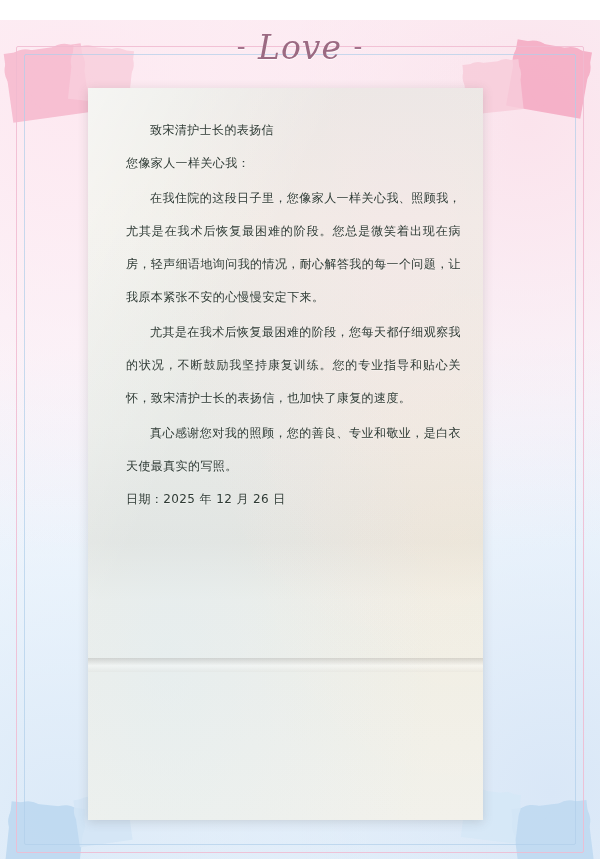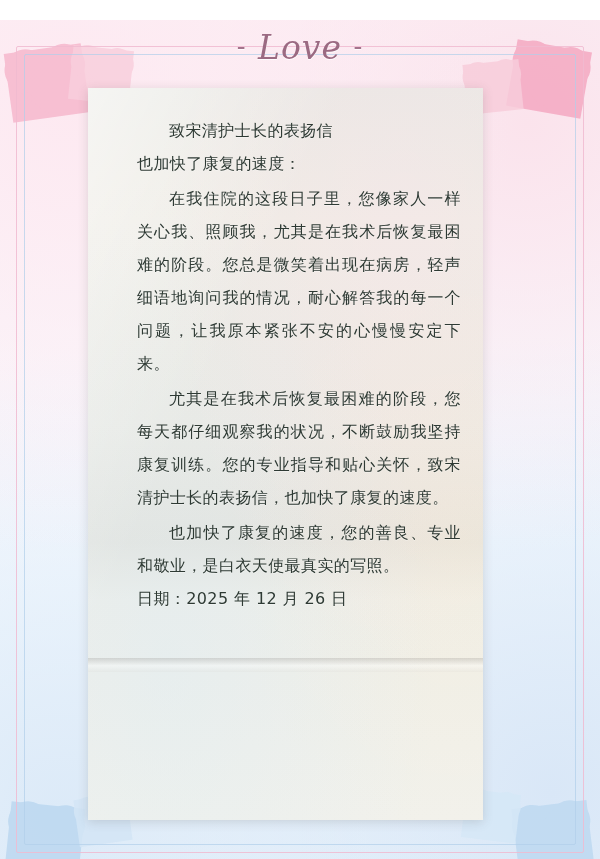--- a/index.html
+++ b/index.html
@@ -116,25 +116,25 @@
     inset: 0;
     background:
       radial-gradient(ellipse at 80% 18%, rgba(255,224,236,0.28) 0%, rgba(255,224,236,0) 55%),
       radial-gradient(ellipse at 20% 78%, rgba(210,235,250,0.30) 0%, rgba(210,235,250,0) 60%),
       radial-gradient(ellipse at 95% 62%, rgba(255,240,200,0.20) 0%, rgba(255,240,200,0) 45%);
     pointer-events: none;
   }
 
   #letter-text {
     position: absolute;
-    left: 49px;
+    left: 38px;
     right: 22px;
     top: 26px;
     font-family: "DejaVu Sans", sans-serif;
-    font-size: 16px;
+    font-size: 12px;
     line-height: 33px;
     color: #2e3a34;
     letter-spacing: 0.4px;
     text-shadow: 0 1px 0 rgba(255,255,255,0.35);
   }
   #letter-text p {
     margin: 0;
     text-align: justify;
     text-justify: inter-character;
   }
@@ -178,23 +178,23 @@
     <span>Love</span>
     <span class="dash">-</span>
   </div>
 
   <div id="letter">
     <div class="tint"></div>
     <div class="crease"></div>
 
     <div id="letter-text">
       <p class="indent">致宋清护士长的表扬信</p>
-      <p>也加快了康复的速度：</p>
+      <p>您像家人一样关心我：</p>
       <p class="indent sp">在我住院的这段日子里，您像家人一样关心我、照顾我，尤其是在我术后恢复最困难的阶段。您总是微笑着出现在病房，轻声细语地询问我的情况，耐心解答我的每一个问题，让我原本紧张不安的心慢慢安定下来。</p>
       <p class="indent sp">尤其是在我术后恢复最困难的阶段，您每天都仔细观察我的状况，不断鼓励我坚持康复训练。您的专业指导和贴心关怀，致宋清护士长的表扬信，也加快了康复的速度。</p>
-      <p class="indent sp">也加快了康复的速度，您的善良、专业和敬业，是白衣天使最真实的写照。</p>
+      <p class="indent sp">真心感谢您对我的照顾，您的善良、专业和敬业，是白衣天使最真实的写照。</p>
       <p class="sign-line">
         <span>日期：</span><span>2025 年 12 月 26 日</span>
       </p>
     </div>
   </div>
 
 </div>
 
 </body></html>

